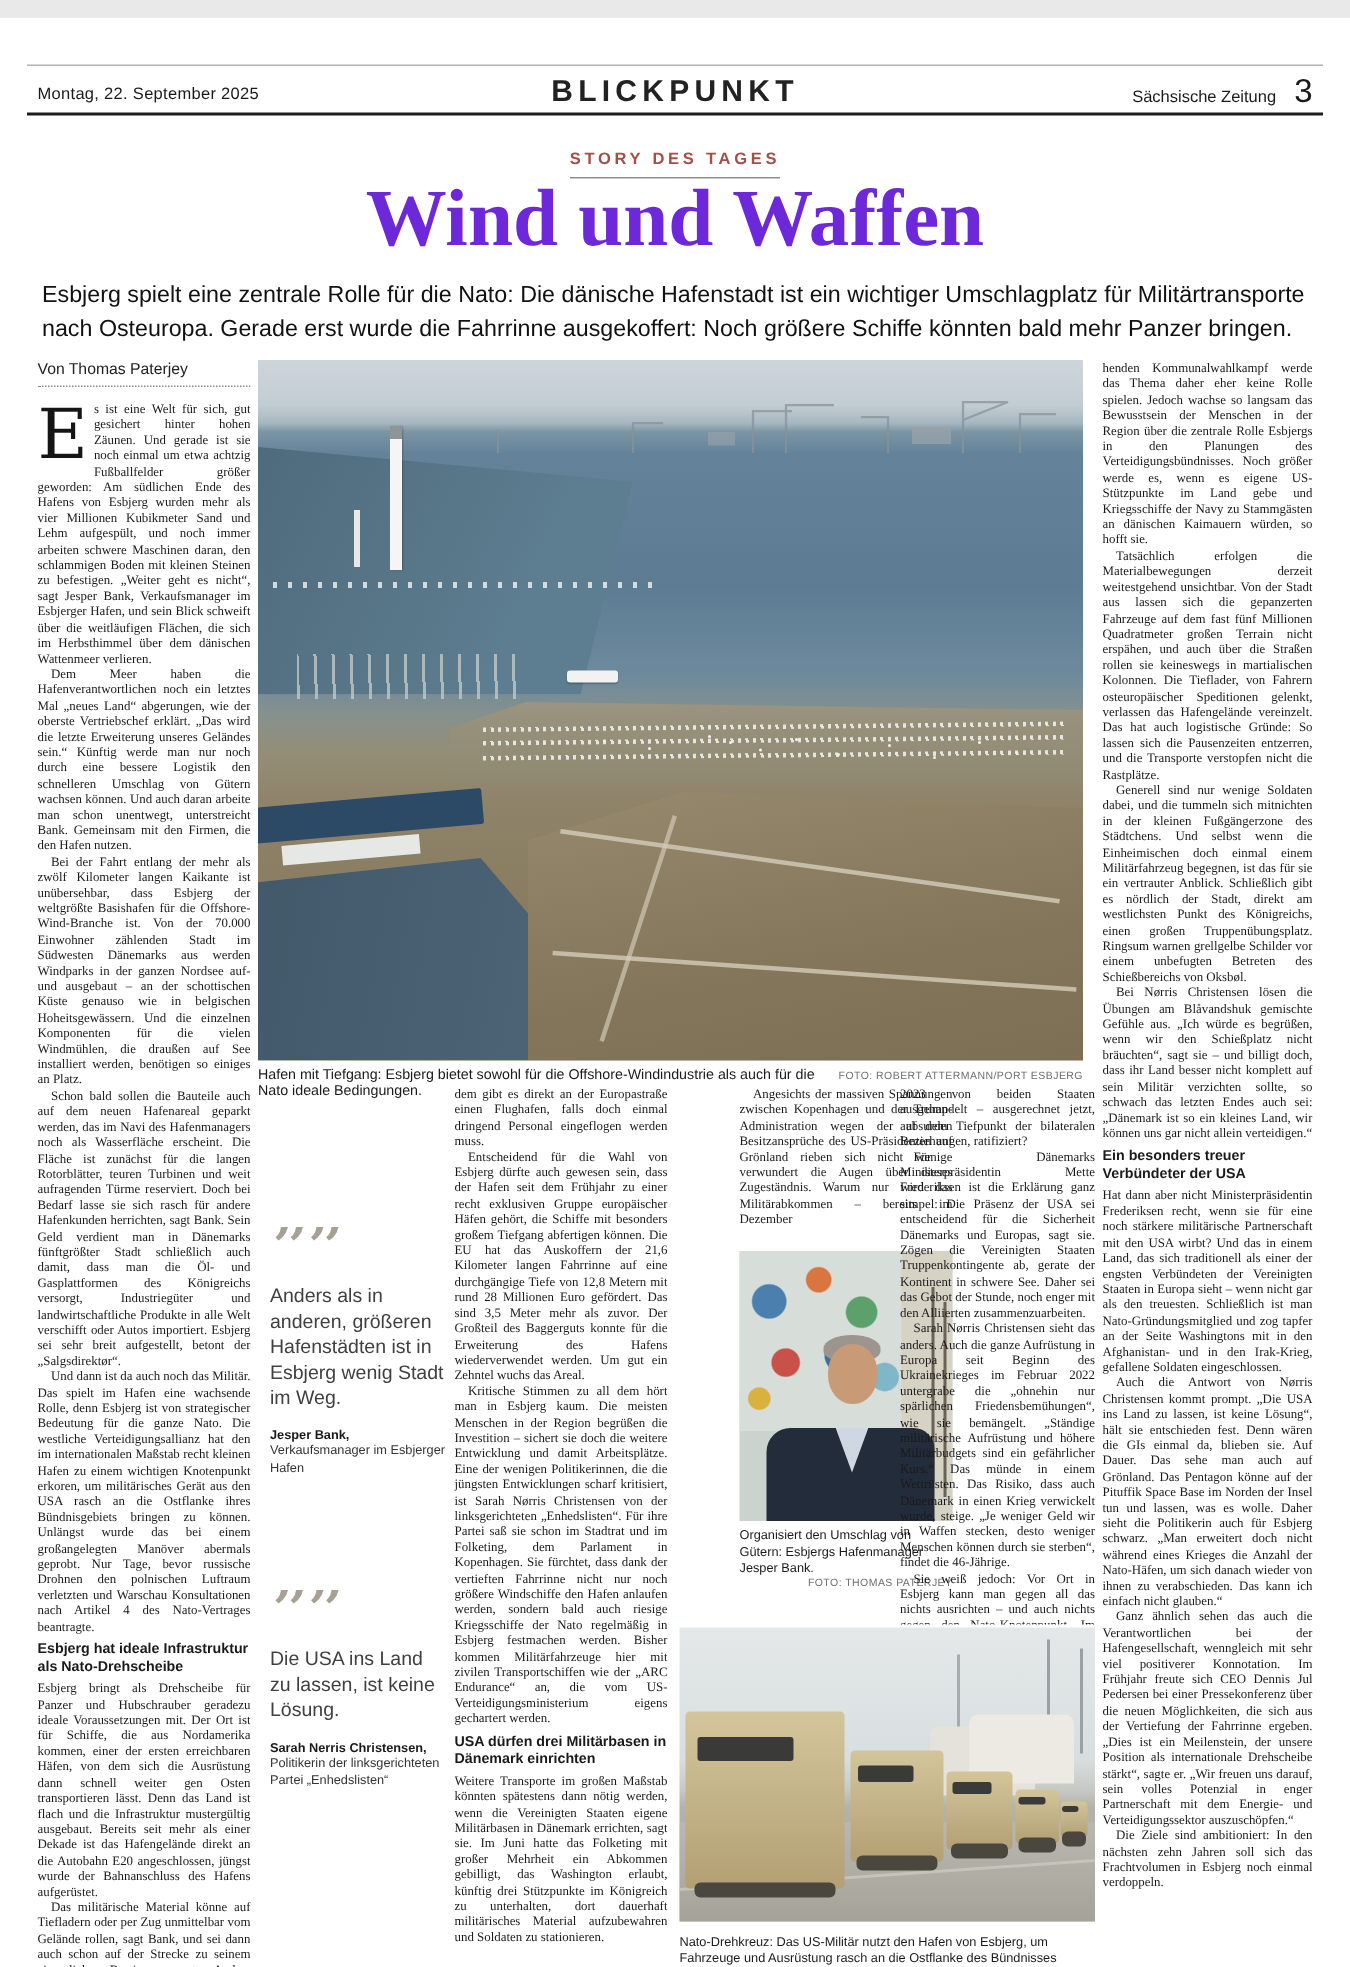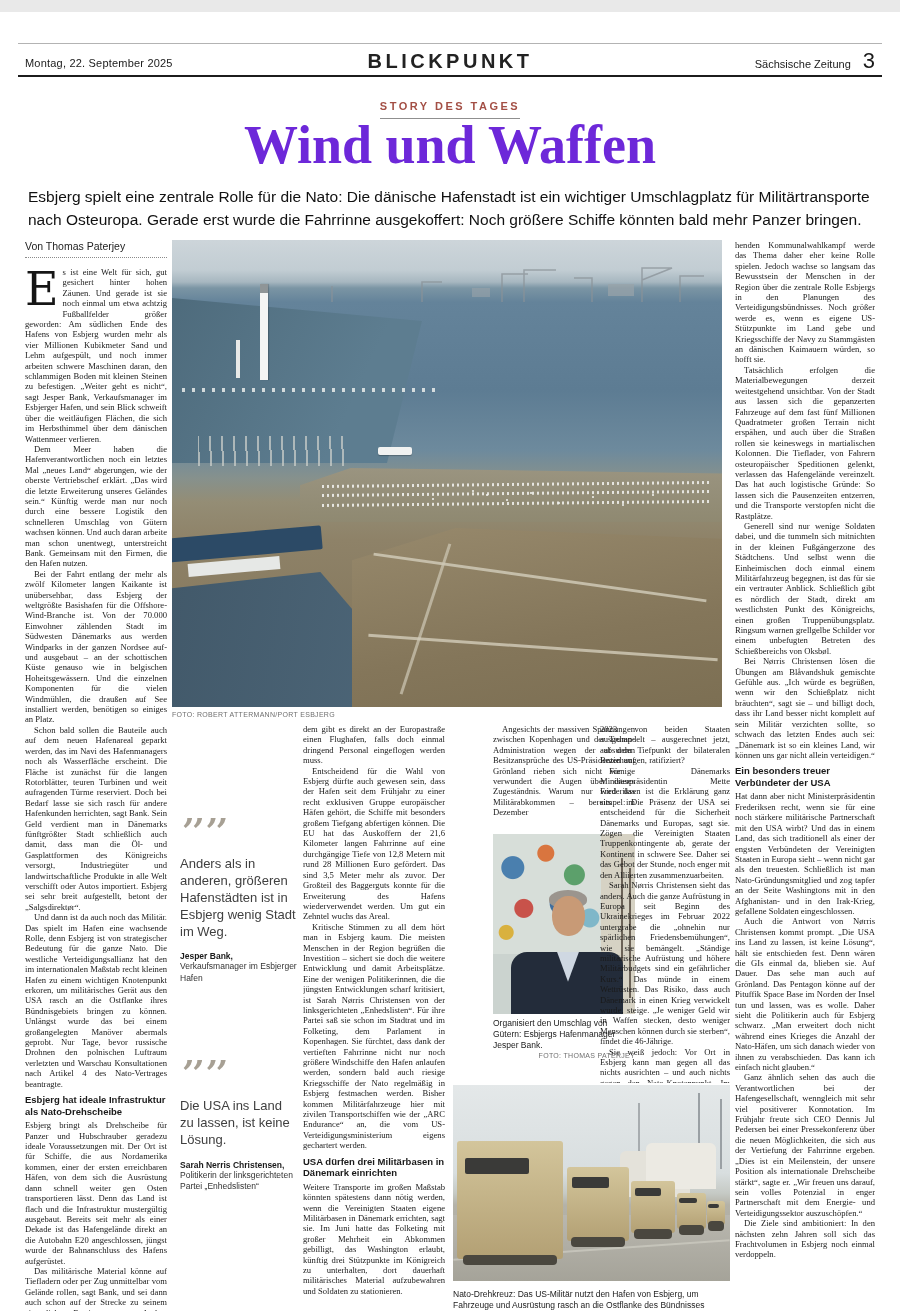--- a/index.html
+++ b/index.html
@@ -191,20 +191,21 @@
       <div class="ph-warehouse-white"></div>
       <div class="ph-basin"></div>
       <div class="ph-sand"></div>
       <div class="ph-road1"></div>
       <div class="ph-road2"></div>
       <div class="ph-road3"></div>
       <div class="ph-specks"></div>
     </div>
 
     <div class="main-caption">
+      <span class="cap-text">Hafen mit Tiefgang: Esbjerg bietet sowohl für die Offshore-Windindustrie als auch für die Nato ideale Bedingungen.</span>
       <span class="cap-credit">FOTO: ROBERT ATTERMANN/PORT ESBJERG</span>
     </div>
 
     <div class="quote q1">
       <div class="qmark">””</div>
       <div class="qtext">Anders als in anderen, größeren Hafenstädten ist in Esbjerg wenig Stadt im Weg.</div>
       <div class="qname">Jesper Bank,</div>
       <div class="qrole">Verkaufsmanager im Esbjerger Hafen</div>
     </div>
 

